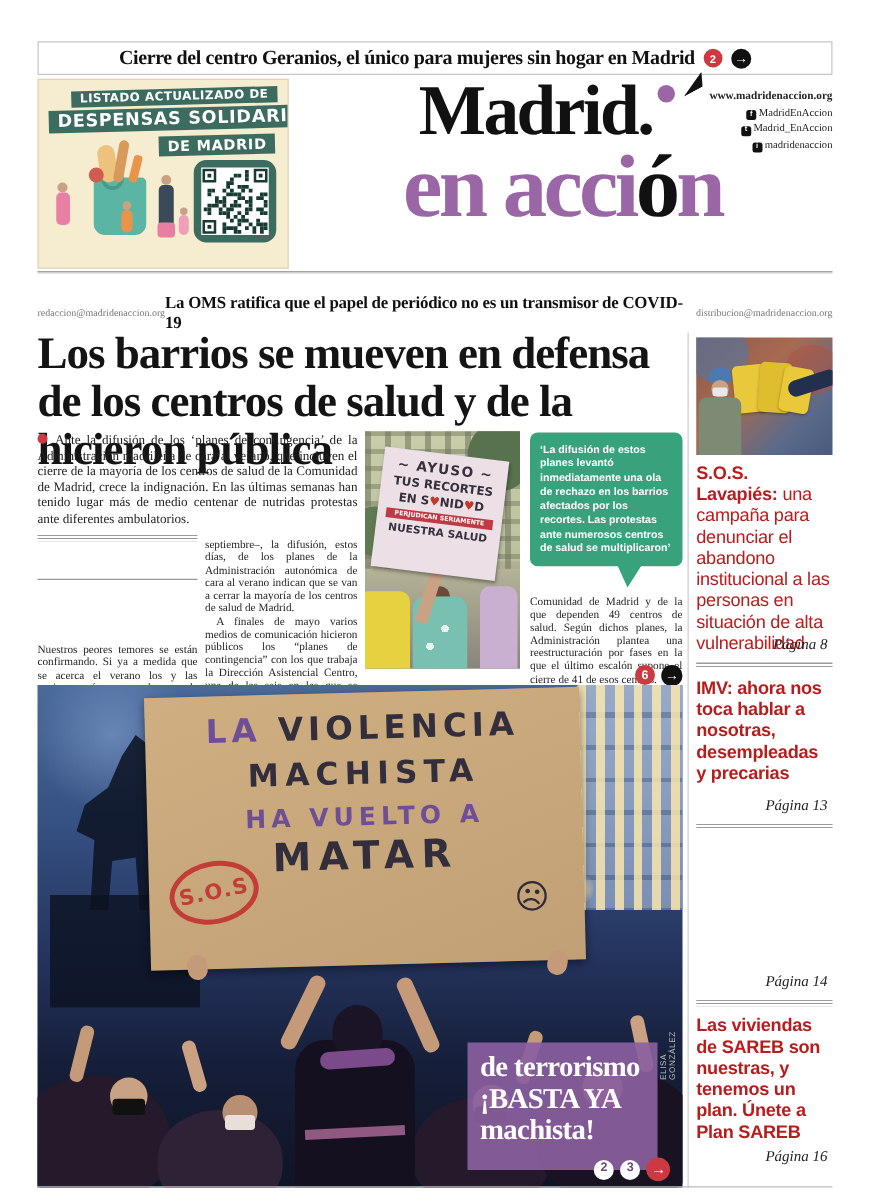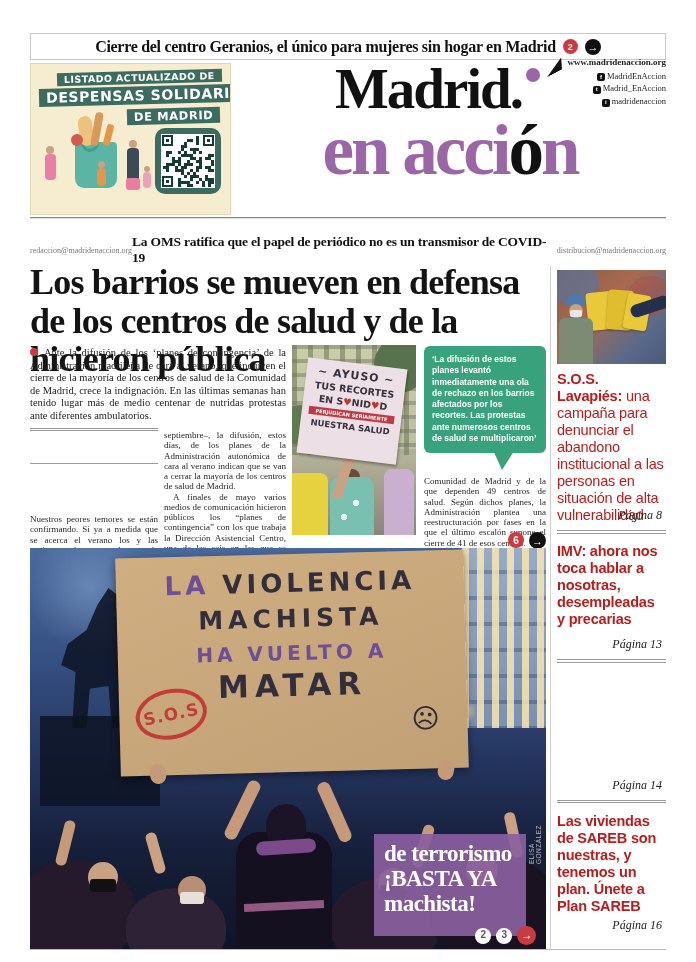--- a/index.html
+++ b/index.html
@@ -49,21 +49,21 @@
   .f4:before { content:""; position:absolute; left:1px; top:-6px; width:6px; height:6px; border-radius:50%; background:#caa183; }
 
   
   .masthead { left:232px; top:60px; width:436px; text-align:center; }
   .mh1 { font-size:57px; font-weight:bold; letter-spacing:-2px; color:#111; line-height:1; display:inline-flex; align-items:flex-start; }
   .mdot { width:14px; height:14px; border-radius:50%; background:#9a66a5; margin:8px 0 0 4px; }
   .maccent { width:22px; height:11px; background:#111; margin:2px 0 0 3px; transform:rotate(-28deg); clip-path:polygon(0 100%,100% 0,78% 100%); }
   .mh2 { font-size:71px; font-weight:bold; letter-spacing:-3px; color:#9a66a5; line-height:0.82; margin-top:4px; }
   .mh2 .black { color:#111; }
   .tagline { margin-top:9px; font-weight:bold; font-size:17px; letter-spacing:-0.2px; color:#111; }
-  .social { left:536px; top:56px; width:130px; text-align:right; font-size:8.5px; line-height:1.5; color:#222; }
+  .social { left:536px; top:70px; width:130px; text-align:right; font-size:8.5px; line-height:1.5; color:#222; }
   .social .site { font-weight:bold; font-size:9px; }
   .sico { display:inline-flex; width:8px; height:8px; background:#111; color:#fff; border-radius:2px;
           align-items:center; justify-content:center; font-family:"Liberation Sans",sans-serif; font-size:6px; font-weight:bold; margin-right:2px; }
 
   .rule-header { left:30px; top:217px; width:636px; height:2px; border-top:1px solid #888; border-bottom:1px solid #ddd; }
   .infobar { left:30px; top:221px; width:636px; height:18px; display:flex; align-items:center; justify-content:space-between;
              border-bottom:1px solid #c9c9c9; font-family:"Liberation Sans",sans-serif; font-weight:bold; font-size:11px; }
   .infobar .c { color:#8d3f9f; }
   .noticebar { left:30px; top:241px; width:636px; height:18px; display:flex; align-items:center; justify-content:space-between; }
   .email { font-size:8px; color:#777; }

